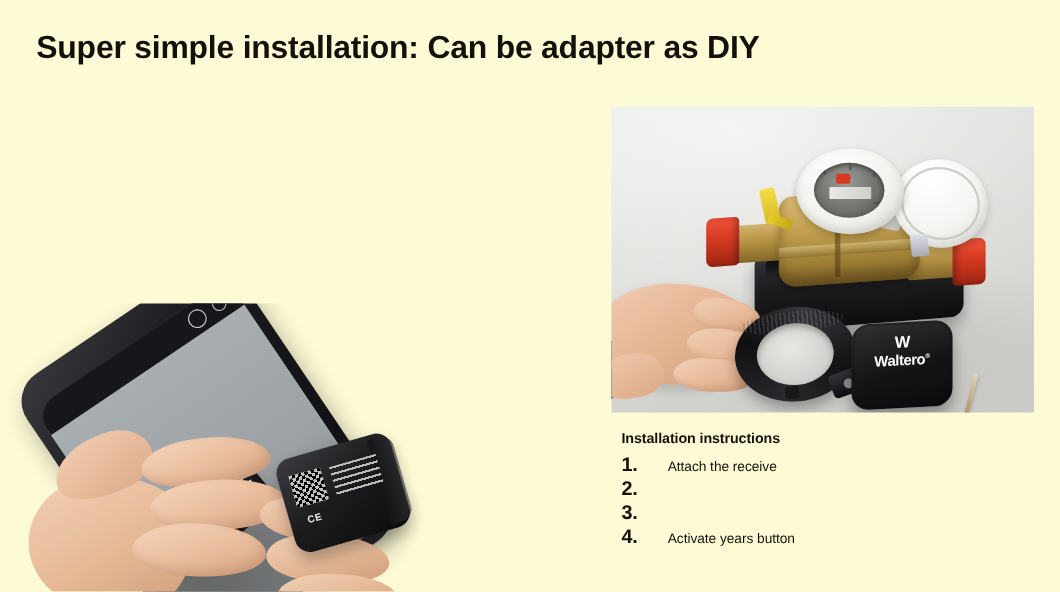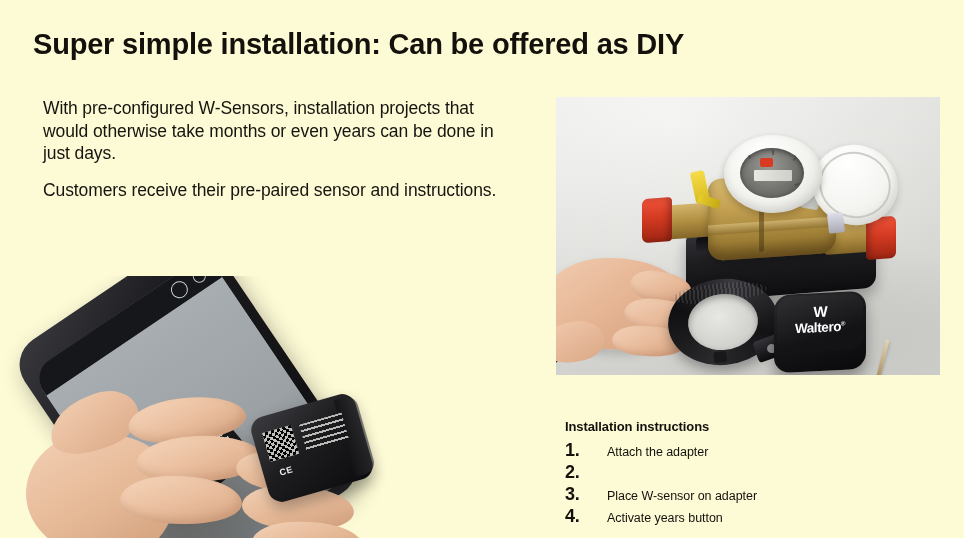--- a/index.html
+++ b/index.html
@@ -55,21 +55,20 @@
     left: 565px;
     top: 391px;
     width: 380px;
   }
   .instructions-heading {
     font-size: 13px;
     font-weight: 700;
     color: #14110c;
     letter-spacing: -0.1px;
     margin-bottom: 6px;
-    margin-top: 28px;
   }
   .instr-row {
     display: flex;
     align-items: baseline;
     height: 22px;
   }
   .instr-num {
     width: 42px;
     flex: 0 0 42px;
     font-size: 18px;
@@ -526,26 +525,22 @@
   }
   .ppr1 { left: 0px;  top: 0px;  width: 104px; height: 40px; transform: rotate(6deg); }
   .ppr2 { left: 6px;  top: 34px; width: 112px; height: 44px; transform: rotate(4deg); }
   .ppr3 { left: 16px; top: 70px; width: 110px; height: 42px; transform: rotate(2deg); }
 </style>
 </head>
 <body>
 
 <div class="slide">
 
-  <div class="slide-title">Super simple installation: Can be offered as DIY</div>
-
-  <div class="body-copy">
-    <p class="body-para">With pre-configured W-Sensors, installation projects that would otherwise take months or even years can be done in just days.</p>
-    <p class="body-para">Customers receive their pre-paired sensor and instructions.</p>
-  </div>
+  <div class="slide-title">Super simple installation: Can be adapter as DIY</div>
+
 
   <div class="photo-meter">
     <div class="ph-floor"></div>
 
     <div class="m-shell">
       <div class="m-shell-inner"></div>
     </div>
 
     <div class="m-pipe-l"></div>
     <div class="m-cap-l"></div>
@@ -649,28 +644,27 @@
         <div class="pp-sensor-ce">CE</div>
       </div>
     </div>
   </div>
 
   <div class="instructions">
     <div class="instructions-heading">Installation instructions</div>
 
     <div class="instr-row">
       <div class="instr-num">1.</div>
-      <div class="instr-text">Attach the adapter</div>
+      <div class="instr-text">Attach the receive</div>
     </div>
     <div class="instr-row">
       <div class="instr-num">2.</div>
     </div>
     <div class="instr-row">
       <div class="instr-num">3.</div>
-      <div class="instr-text">Place W-sensor on adapter</div>
     </div>
     <div class="instr-row">
       <div class="instr-num">4.</div>
       <div class="instr-text">Activate years button</div>
     </div>
   </div>
 
 </div>
 
 </body></html>

